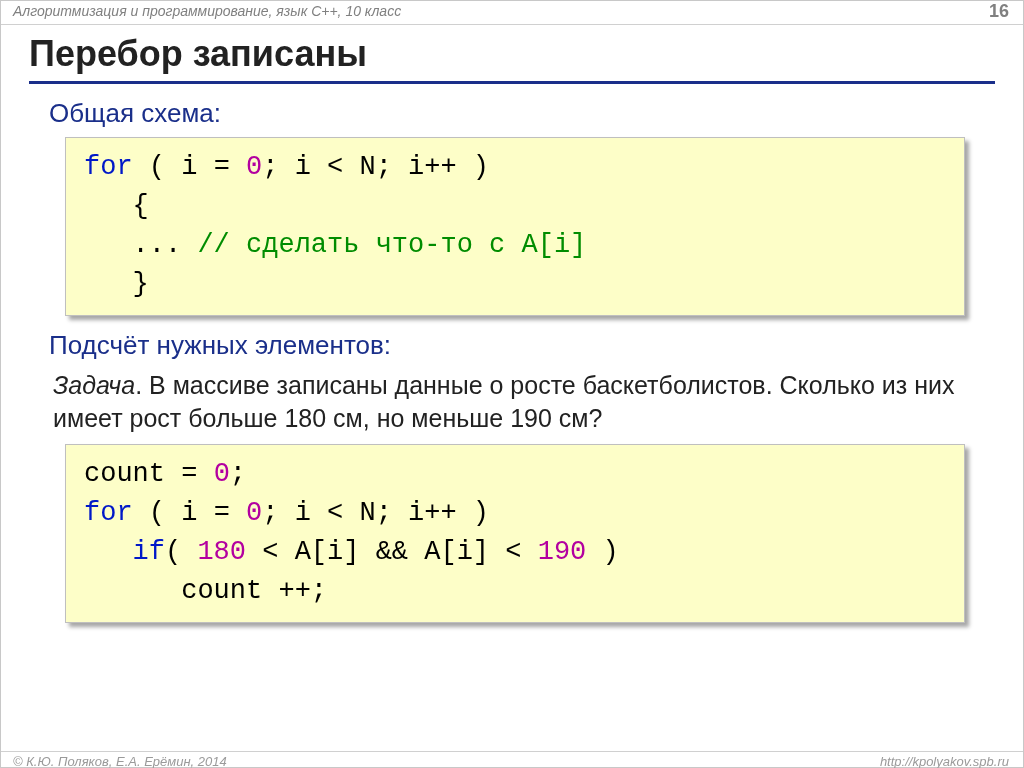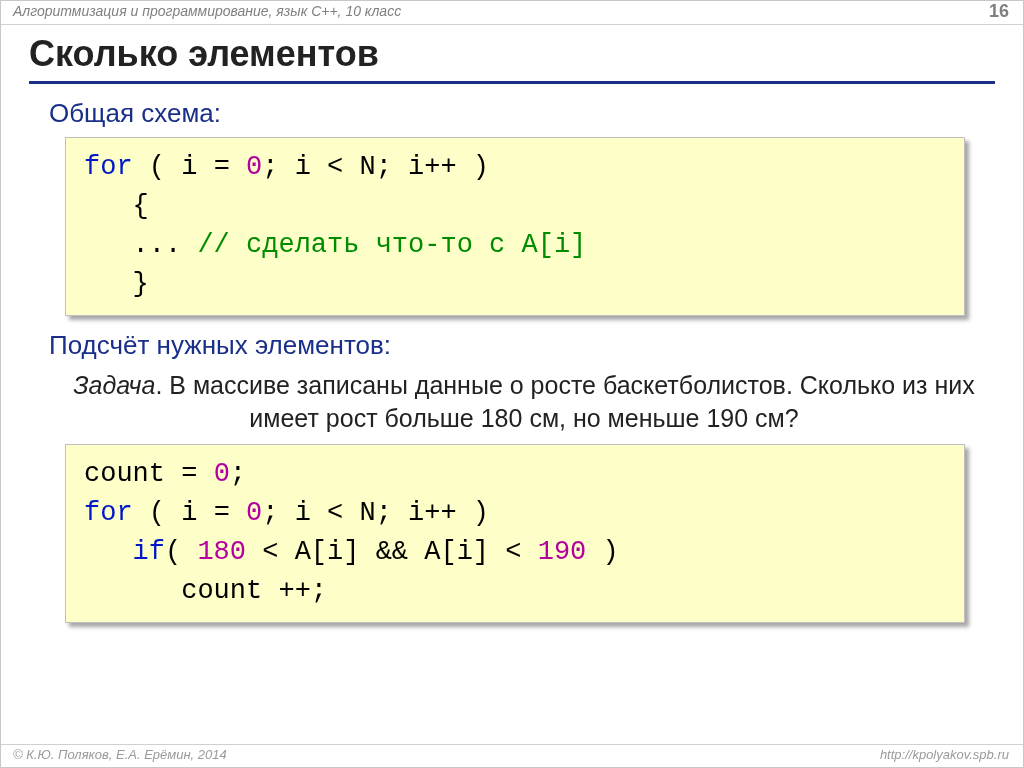--- a/index.html
+++ b/index.html
@@ -35,21 +35,21 @@
     right: 14px;
     top: 0;
     font-size: 18px;
     font-style: normal;
     color: #808080;
     font-weight: bold;
   }
   .bottombar {
     position: absolute;
     bottom: 0; left: 0; right: 0;
-    height: 23px;
+    height: 16px;
     border-top: 1px solid #d0d0d0;
     font-size: 13px;
     font-style: italic;
     color: #9a9a9a;
     padding: 2px 12px 0 12px;
     box-sizing: border-box;
   }
   .bottombar .right {
     position: absolute;
     right: 14px;
@@ -73,21 +73,20 @@
     font-size: 26px;
     font-weight: normal;
     color: #1a2f8a;
     margin: 14px 0 8px 20px;
   }
   .bodytext {
     font-size: 25px;
     color: #222;
     margin: 8px 0 8px 24px;
     line-height: 1.35;
-    text-align: center;
   }
   .bodytext .lead {
     font-style: italic;
   }
   .codebox-wrap {
     margin: 8px 0 8px 36px;
   }
   .codebox {
     background: #fdfec8;
     border: 1px solid #bfbfbf;
@@ -114,21 +113,21 @@
 
 <div class="slide">
 
   <div class="topbar">
     <span>Алгоритмизация и программирование, язык C++, 10 класс</span>
     <span class="page">16</span>
   </div>
 
   <div class="content">
 
-    <h1 class="title">Сколько элементов</h1>
+    <h1 class="title">Перебор записаны</h1>
 
     <div class="subhead">Общая схема:</div>
 
     <div class="codebox-wrap">
       <div class="codebox wide">
 <div class="code"><span class="kw">for</span><span> ( i</span> <span>=</span> <span class="num">0</span><span>; i</span> <span>&lt;</span> <span>N; i++ )</span>
 <span>   {</span>
 <span>   ... </span><span class="cmnt">// сделать что-то c A[i]</span>
 <span>   }</span></div>
       </div>

